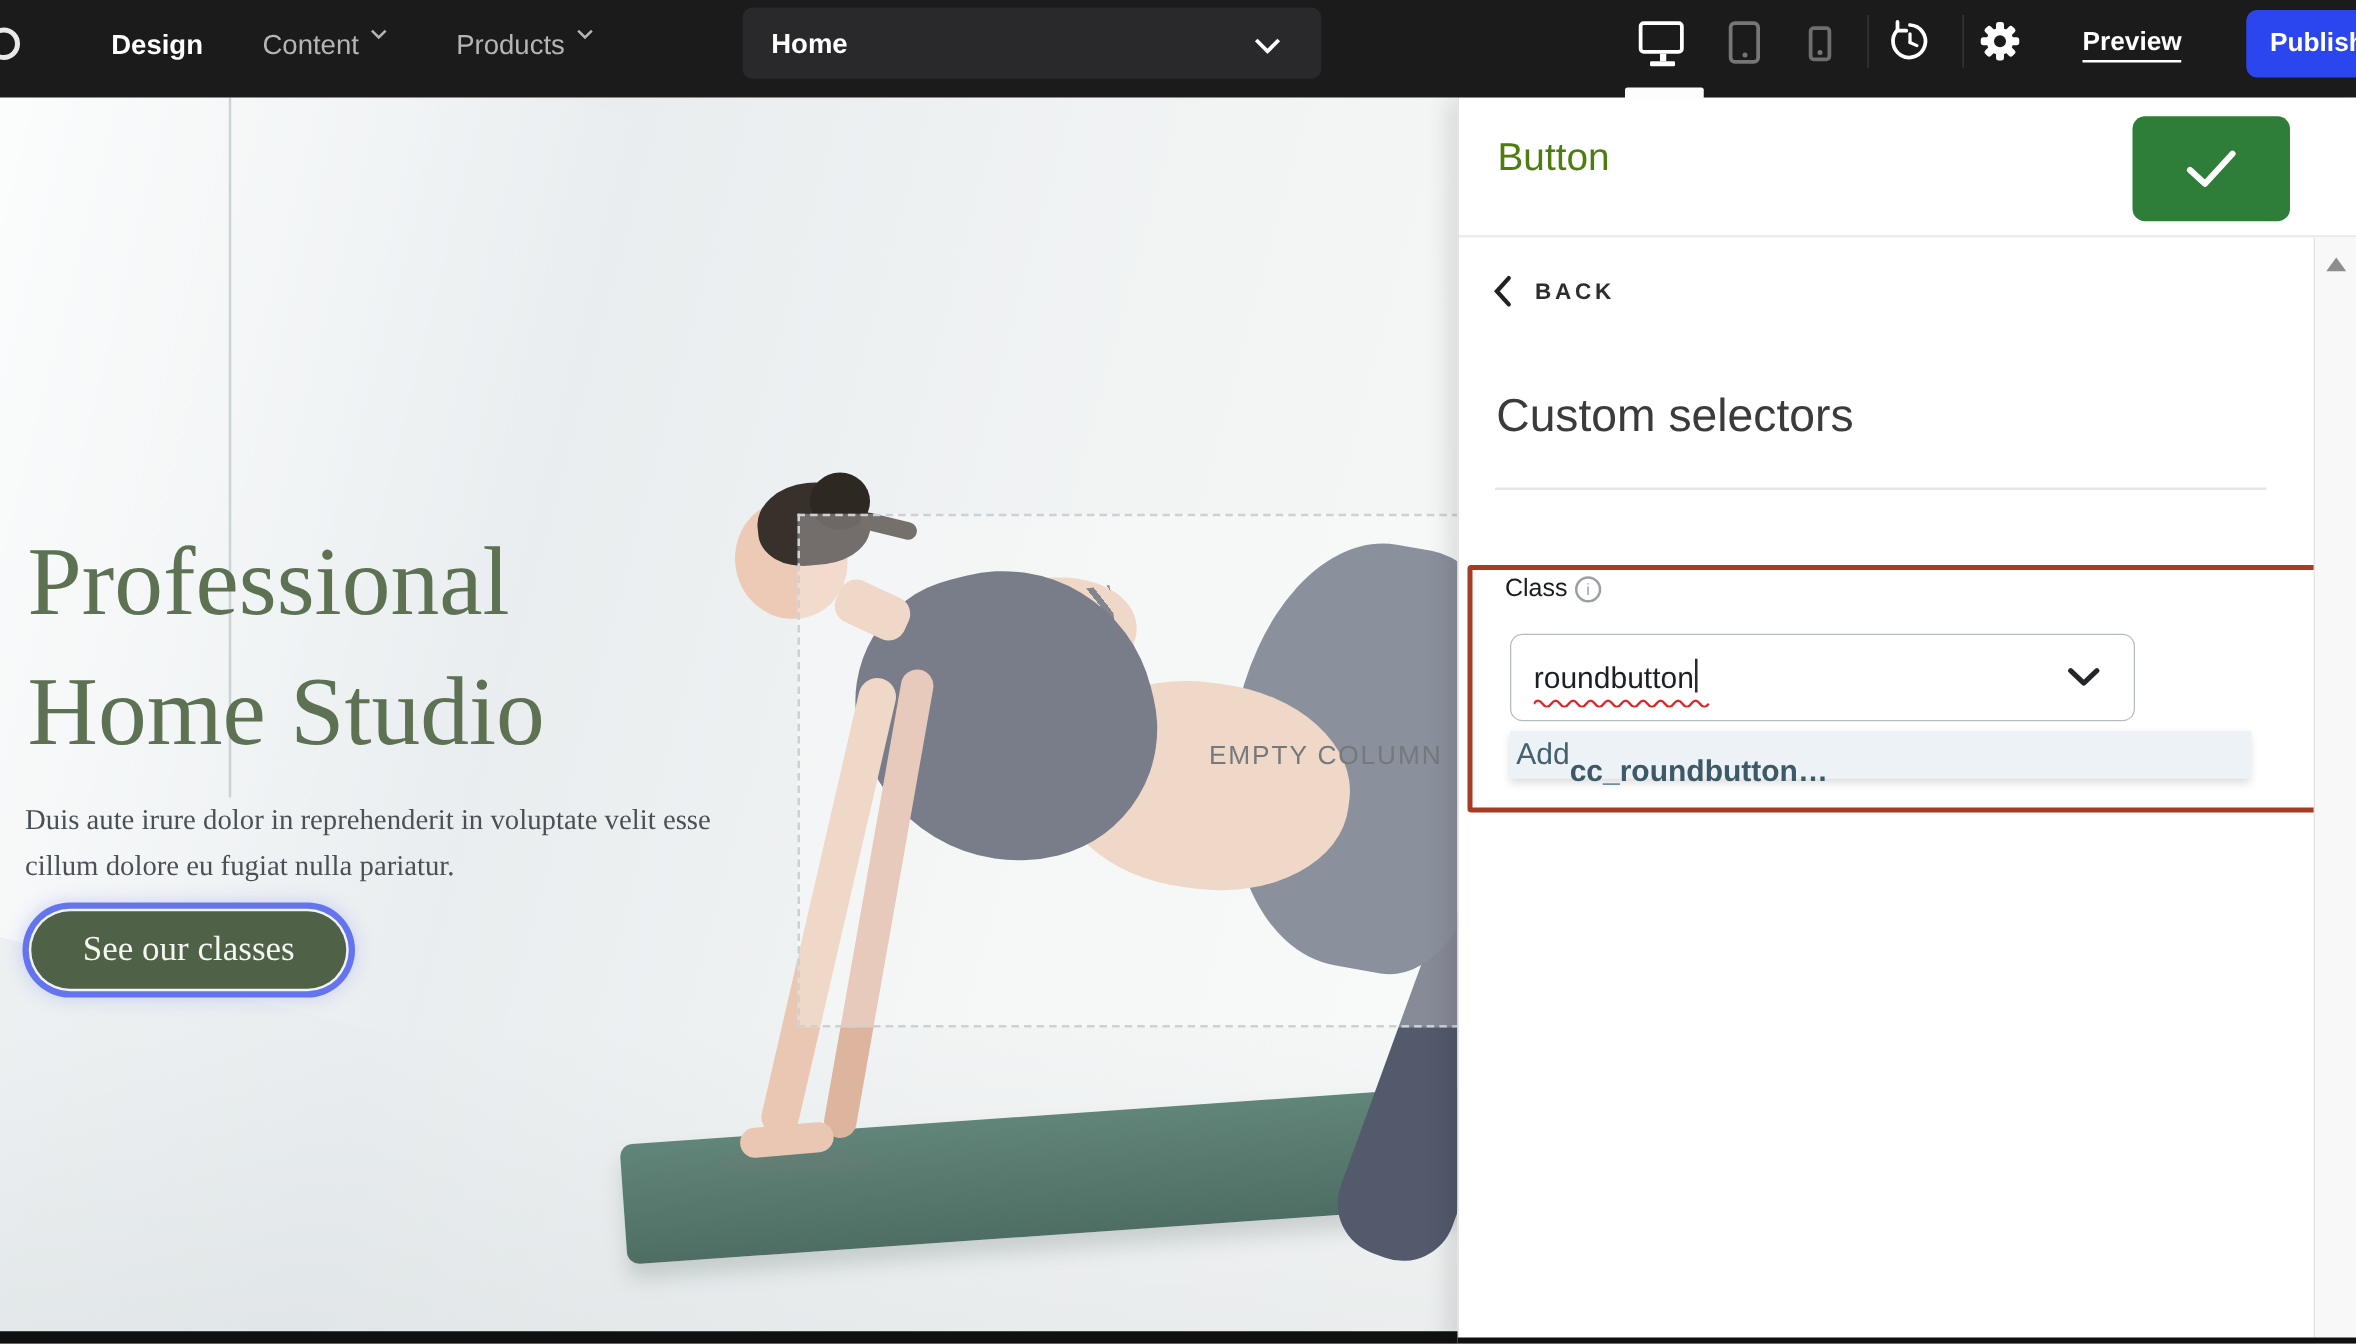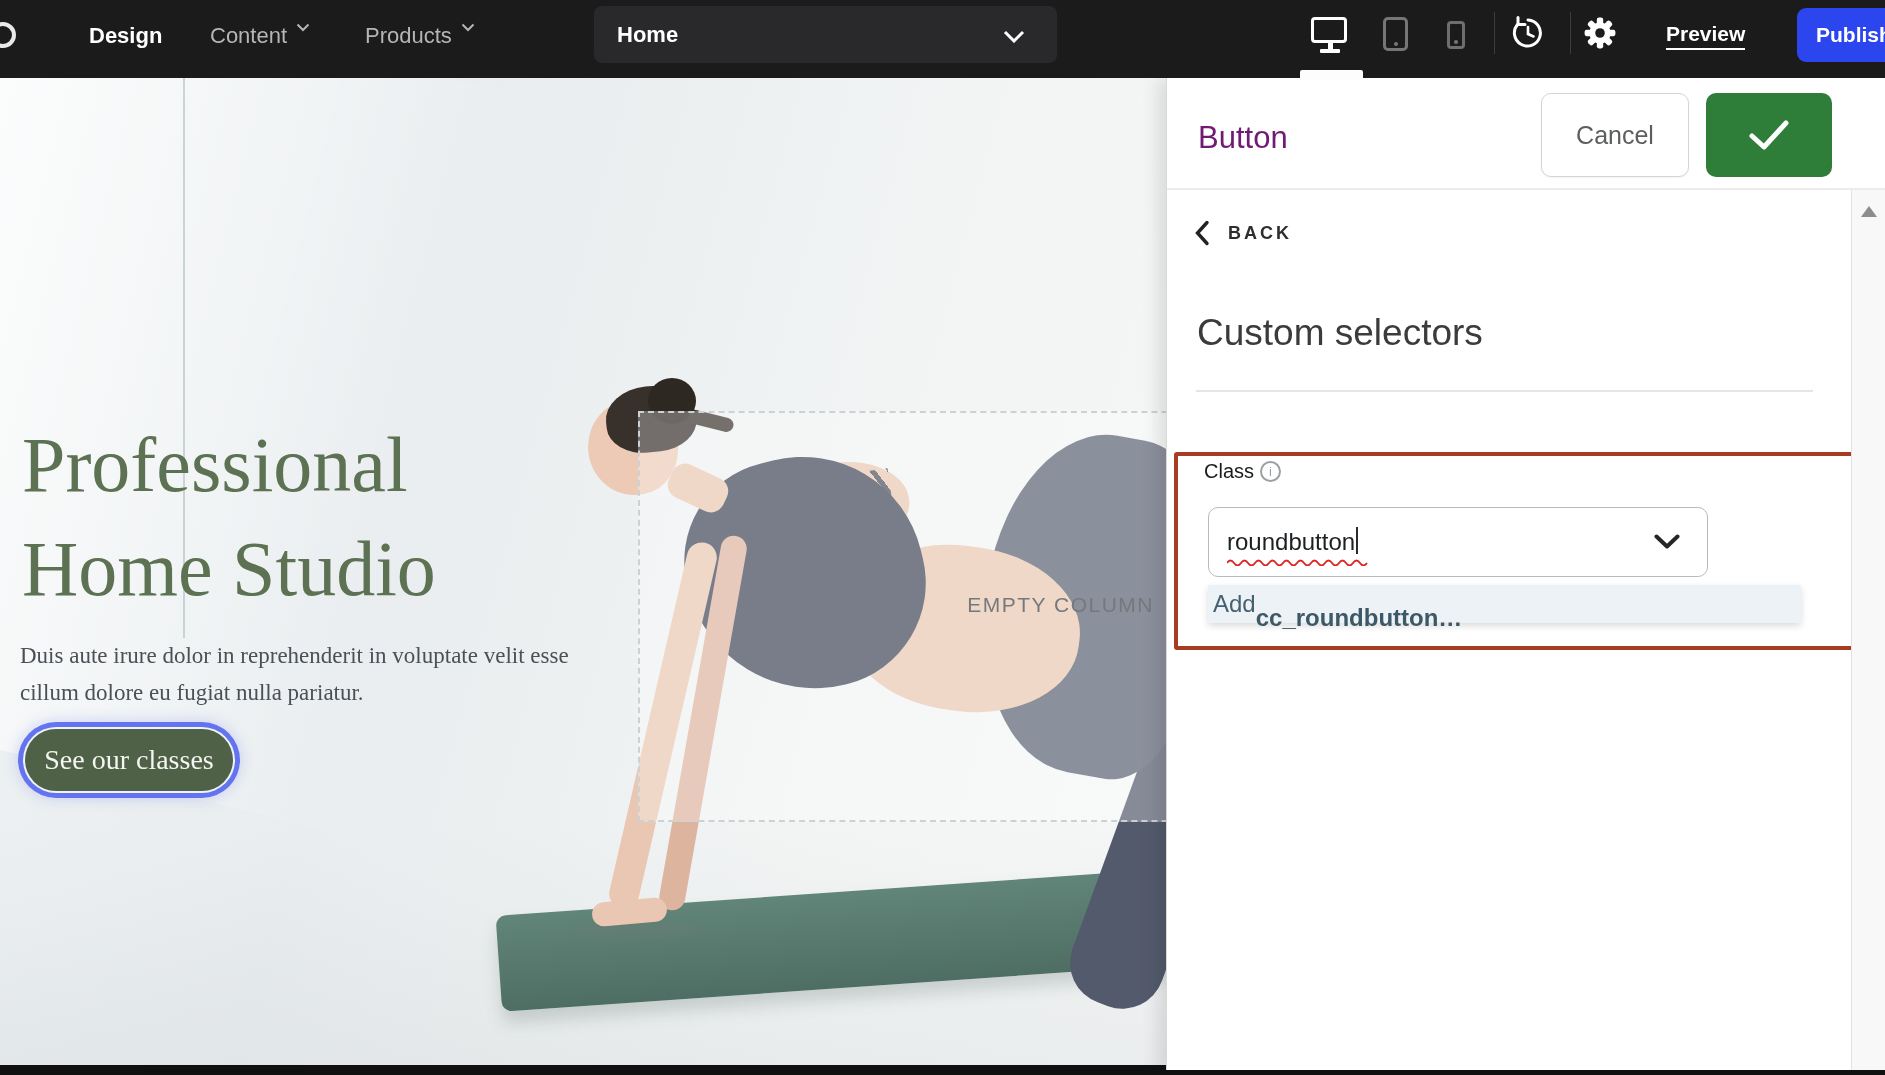--- a/index.html
+++ b/index.html
@@ -63,29 +63,29 @@
   .fig-wisp { left:688px; top:336px; width:46px; height:14px; background:#3a332d; border-radius:7px; transform:rotate(14deg); }
 
   .empty-box { position:absolute; left:638px; top:333px; width:600px; height:411px; z-index:5;
                border:2px dashed #ccd1d3; background:rgba(255,255,255,0.30); }
   .empty-label { position:absolute; right:82px; top:180px; font-size:21px; letter-spacing:1.5px; color:#76797c; }
 
   .hero-heading { position:absolute; left:22px; top:335px; z-index:6; font-family:"Liberation Serif", serif;
                   font-size:78px; line-height:104px; color:#5d7153; }
   .hero-par { position:absolute; left:20px; top:560px; z-index:6; font-family:"Liberation Serif", serif;
               font-size:23px; line-height:36.5px; color:#4a5055; }
-  .cta-btn { position:absolute; left:25px; top:651px; width:208px; height:62px; z-index:6; border-radius:31px;
+  .cta-btn { position:absolute; left:25px; top:651px; width:252px; height:62px; z-index:6; border-radius:31px;
              background:#4f6147; color:#f4f6f1; font-family:"Liberation Serif", serif; font-size:28px;
              display:flex; align-items:center; justify-content:center; cursor:pointer;
              box-shadow:0 0 0 2px rgba(248,250,247,0.95), 0 0 0 7px #6474ee, 0 0 14px 8px rgba(100,116,238,0.25); }
 
   
   .panel { position:absolute; left:1166px; top:78px; width:719px; height:997px; background:#ffffff;
            border-left:1px solid #d9d9d9; box-shadow:-9px 0 16px rgba(0,0,0,0.10); z-index:30; }
-  .panel-title { position:absolute; left:31px; top:42px; font-size:31px; font-weight:500; color:#701a75; }
+  .panel-title { position:absolute; left:31px; top:30px; font-size:31px; font-weight:500; color:#4d7c0f; }
   .cancel-btn { position:absolute; left:374px; top:15px; width:148px; height:84px; background:#fff;
                 border:1px solid #d5d5d5; border-radius:10px; font-size:25px; color:#5c5e60;
                 display:flex; align-items:center; justify-content:center; cursor:pointer;
                 box-shadow:0 1px 2px rgba(0,0,0,0.05); }
   .confirm-btn { position:absolute; left:539px; top:15px; width:126px; height:84px; background:#2e7d38;
                  border-radius:10px; display:flex; align-items:center; justify-content:center; cursor:pointer; }
   .divider1 { position:absolute; left:0; top:110px; width:719px; height:2px; background:#ececec; }
   .back-row { position:absolute; left:27px; top:140px; height:30px; display:flex; align-items:center; cursor:pointer; }
   .back-label { margin-left:18px; font-size:18px; font-weight:600; letter-spacing:3px; color:#2e2e2e; }
   .section-title { position:absolute; left:30px; top:234px; font-size:37px; font-weight:400; color:#3b3b3b; }
@@ -219,23 +219,20 @@
       <div>Duis aute irure dolor in reprehenderit in voluptate velit esse</div>
       <div>cillum dolore eu fugiat nulla pariatur.</div>
     </div>
     <div class="cta-btn">
       <span>See our classes</span>
     </div>
   </div>
 
   <div class="panel">
     <div class="panel-title">Button</div>
-    <div class="cancel-btn">
-      <span>Cancel</span>
-    </div>
     <div class="confirm-btn">
       <svg width="44" height="32" viewBox="0 0 44 32">
         <polyline points="5,17 17,28 39,4" fill="none" stroke="#ffffff" stroke-width="5" stroke-linecap="round" stroke-linejoin="round"></polyline>
       </svg>
     </div>
     <div class="divider1"></div>
 
     <div class="back-row">
       <svg width="16" height="26" viewBox="0 0 16 26">
         <polyline points="13,2.5 3.5,13 13,23.5" fill="none" stroke="#222222" stroke-width="3.4" stroke-linecap="round"></polyline>

